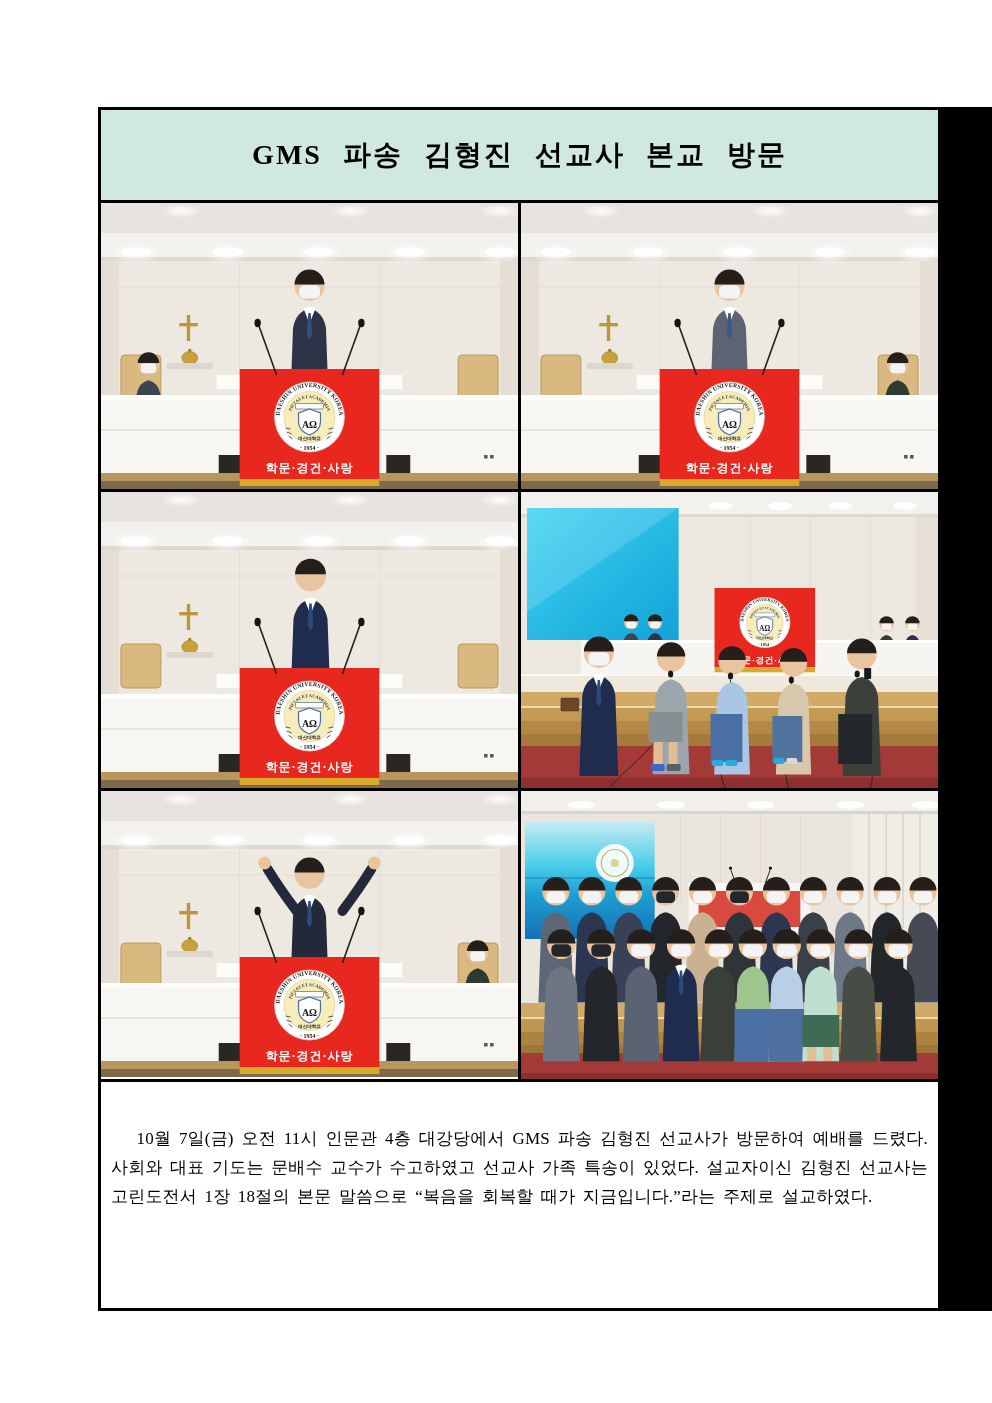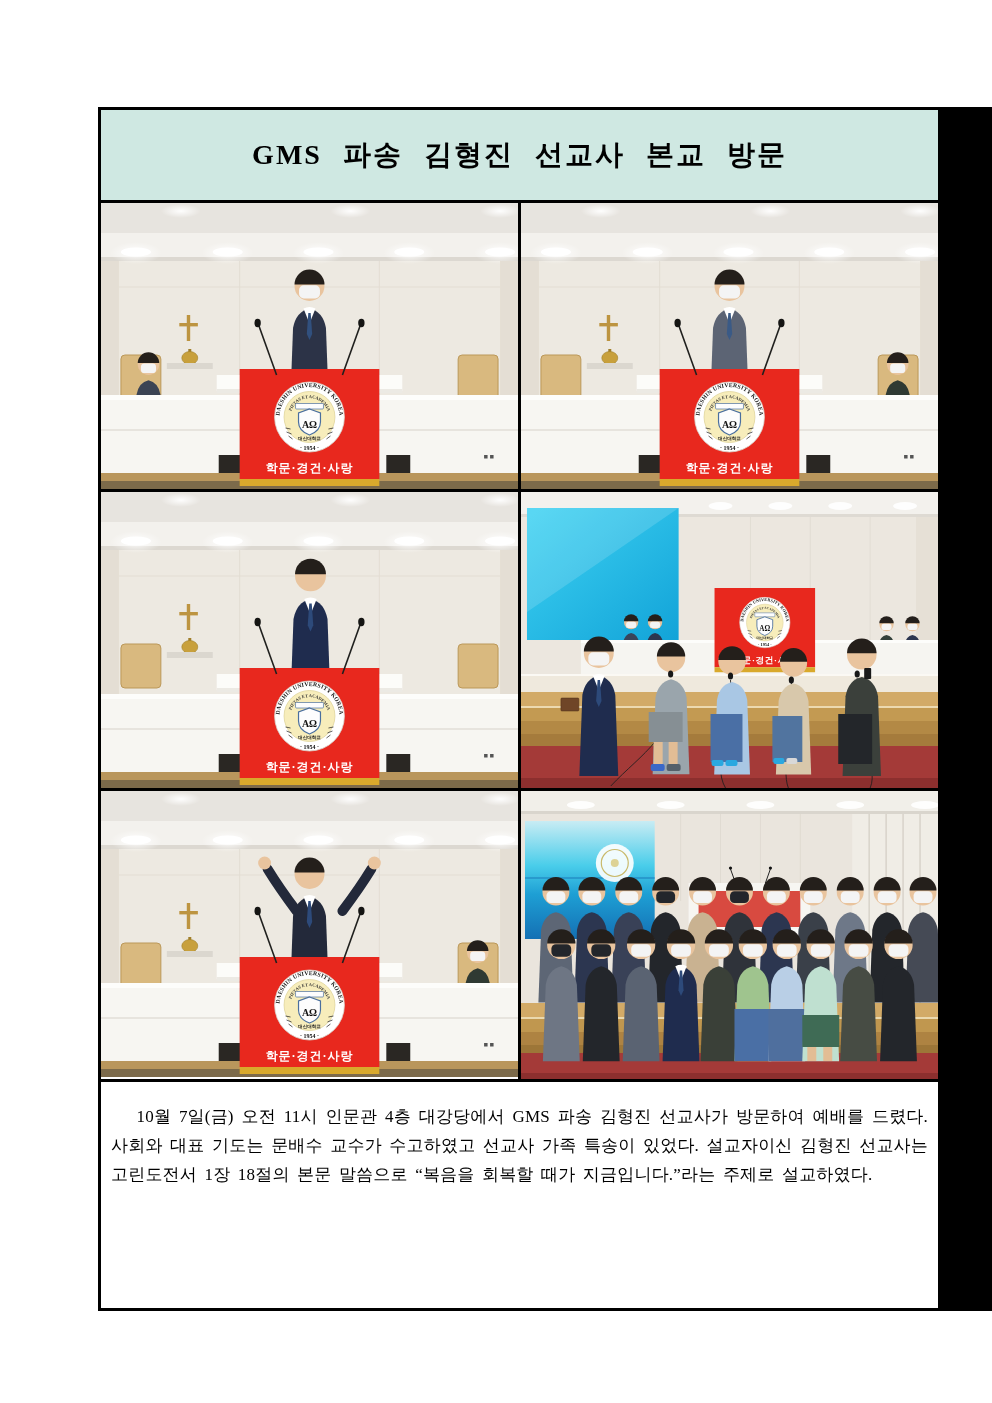--- a/index.html
+++ b/index.html
@@ -4,21 +4,21 @@
 <style>
   html,body{margin:0;padding:0;background:#ffffff;}
   body{width:992px;height:1403px;position:relative;font-family:"Liberation Serif","DejaVu Serif",serif;}
   .doc{position:absolute;left:98px;top:107px;width:940px;box-sizing:border-box;
        border:3px solid #000;background:#000;display:grid;
        grid-template-columns:417px 417px;grid-template-rows:90px 286px 296px 288px 226px;gap:3px;}
   .title-cell{grid-column:1 / span 2;background:#cfe8e2;display:flex;align-items:center;justify-content:center;}
   .title-cell h1{margin:0;font-size:28px;font-weight:bold;color:#000;letter-spacing:2px;word-spacing:12px;}
   .photo-cell{background:#fff;overflow:hidden;line-height:0;}
   .photo-cell svg{width:100%;height:100%;display:block;}
-  .text-cell{grid-column:1 / span 2;background:#fff;box-sizing:border-box;padding:20px 10px 0 10px;}
+  .text-cell{grid-column:1 / span 2;background:#fff;box-sizing:border-box;padding:42px 10px 0 10px;}
   .para{margin:0;font-size:17px;line-height:29px;color:#000;text-align:justify;
         text-indent:1.5em;word-spacing:3px;letter-spacing:0.2px;}
   .defs-holder{position:absolute;width:0;height:0;overflow:hidden;}
 </style>
 </head>
 <body>
 
 <svg class="defs-holder" xmlns="http://www.w3.org/2000/svg" xmlns:xlink="http://www.w3.org/1999/xlink" aria-hidden="true">
   <defs>
     <radialGradient id="glow" cx="50%" cy="50%" r="50%">

